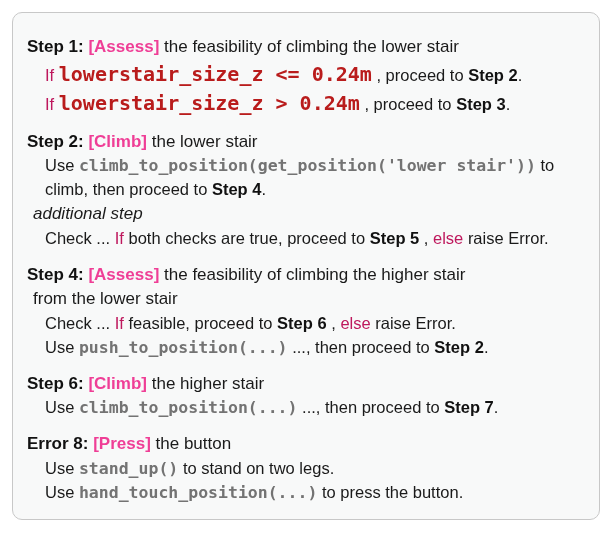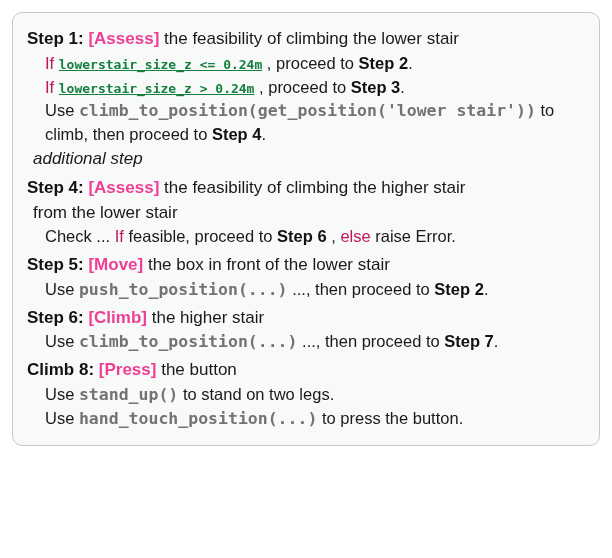--- a/index.html
+++ b/index.html
@@ -12,31 +12,31 @@
   .plan-box {
     background: #f8f9f9;
     border: 1.5px solid #c8c8c8;
     border-radius: 10px;
     padding: 10px 14px 14px 14px;
     font-size: 17px;
     line-height: 1.45;
     color: #1a1a1a;
   }
   .step-head {
-    margin-top: 4px;
+    margin-top: 12px;
   }
   .step-body {
     padding-left: 18px;
     font-size: 16.5px;
   }
   .b { font-weight: 700; color: #111; }
   .pink { color: #ef3e96; font-weight: 700; }
   .pinkkw { color: #be185d; font-weight: 400; }
   .green { color: #737373; font-weight: 700; font-family: Consolas, Menlo, monospace; }
-  .mono { font-family: Consolas, Menlo, monospace; font-weight: 600; font-size: 13px; color: #15803d; text-decoration: underline; }
+  .mono { font-family: Consolas, Menlo, monospace; font-weight: 600; font-size: 20px; color: #b91c1c; }
 </style>
 </head>
 <body>
 
 <div class="plan-box">
 
   <div class="step-head">
     <span class="b">Step 1:</span>
     <span> </span>
     <span class="pink">[Assess]</span>
@@ -48,29 +48,44 @@
     <span>, proceed to </span>
     <span class="b">Step 2</span><span>.</span>
   </div>
   <div class="step-body">
     <span class="pinkkw">If</span>
     <span class="mono"> lowerstair_size_z  &gt; 0.24m</span>
     <span>, proceed to </span>
     <span class="b">Step 3</span><span>.</span>
   </div>
 
+  <div class="step-head">
+    <span class="b">Step 2:</span>
+    <span> </span>
+    <span class="pink">[Climb]</span>
+    <span> the lower stair</span>
+  </div>
   <div class="step-body">
     <span>Use </span>
     <span class="green">climb_to_position(get_position('lower stair'))</span>
     <span> to climb, then proceed to </span>
     <span class="b">Step 4</span><span>.</span>
   </div>
 
   <div style="padding-left:6px;font-style:italic;">
     <span>additional step</span>
+  </div>
+  <div class="step-body">
+    <span>Check ... </span>
+    <span class="pinkkw">If</span>
+    <span> both checks are true, proceed to </span>
+    <span class="b">Step 5</span>
+    <span>, </span>
+    <span class="pinkkw">else</span>
+    <span> raise Error.</span>
   </div>
 
   <div class="step-head">
     <span class="b">Step 4:</span>
     <span> </span>
     <span class="pink">[Assess]</span>
     <span> the feasibility of climbing the higher stair</span>
   </div>
   <div style="padding-left:6px;">
     <span>from the lower stair</span>
@@ -78,26 +93,20 @@
   <div class="step-body">
     <span>Check ... </span>
     <span class="pinkkw">If</span>
     <span> feasible, proceed to </span>
     <span class="b">Step 6</span>
     <span>, </span>
     <span class="pinkkw">else</span>
     <span> raise Error.</span>
   </div>
 
-  <div class="step-head">
-    <span class="b">Step 5:</span>
-    <span> </span>
-    <span class="pink">[Move]</span>
-    <span> the box in front of the lower stair</span>
-  </div>
   <div class="step-body">
     <span>Use </span>
     <span class="green">push_to_position(...)</span>
     <span> ..., then proceed to </span>
     <span class="b">Step 2</span><span>.</span>
   </div>
 
   <div class="step-head">
     <span class="b">Step 6:</span>
     <span> </span>
@@ -106,21 +115,21 @@
   </div>
   <div class="step-body">
     <span>Use </span>
     <span class="green">climb_to_position(...)</span>
     <span> ..., then proceed to </span>
     <span class="b">Step 7</span><span>.</span>
   </div>
 
 
   <div class="step-head">
-    <span class="b">Climb 8:</span>
+    <span class="b">Error 8:</span>
     <span> </span>
     <span class="pink">[Press]</span>
     <span> the button</span>
   </div>
   <div class="step-body">
     <span>Use </span>
     <span class="green">stand_up()</span>
     <span> to stand on two legs.</span>
   </div>
   <div class="step-body">

